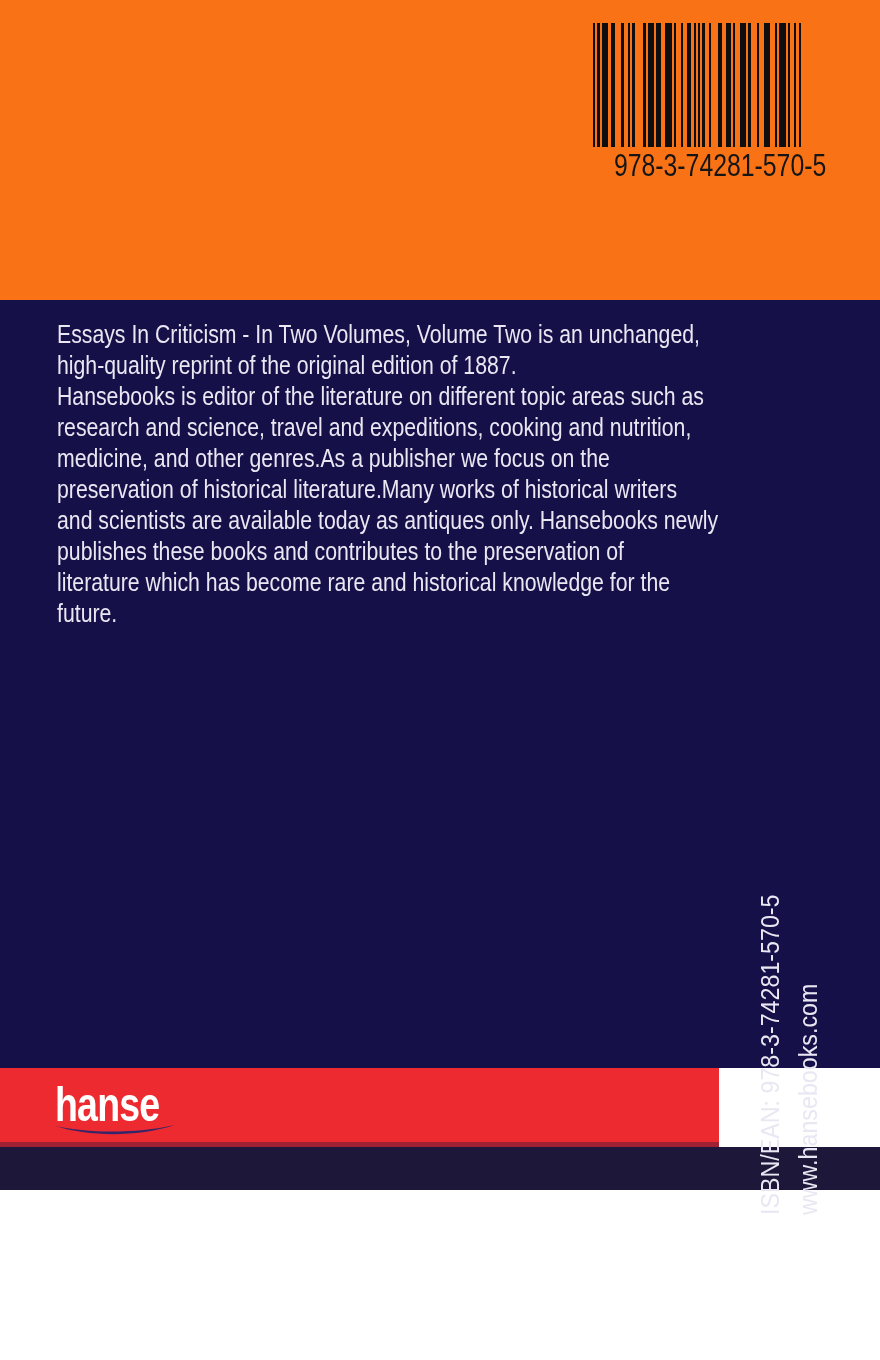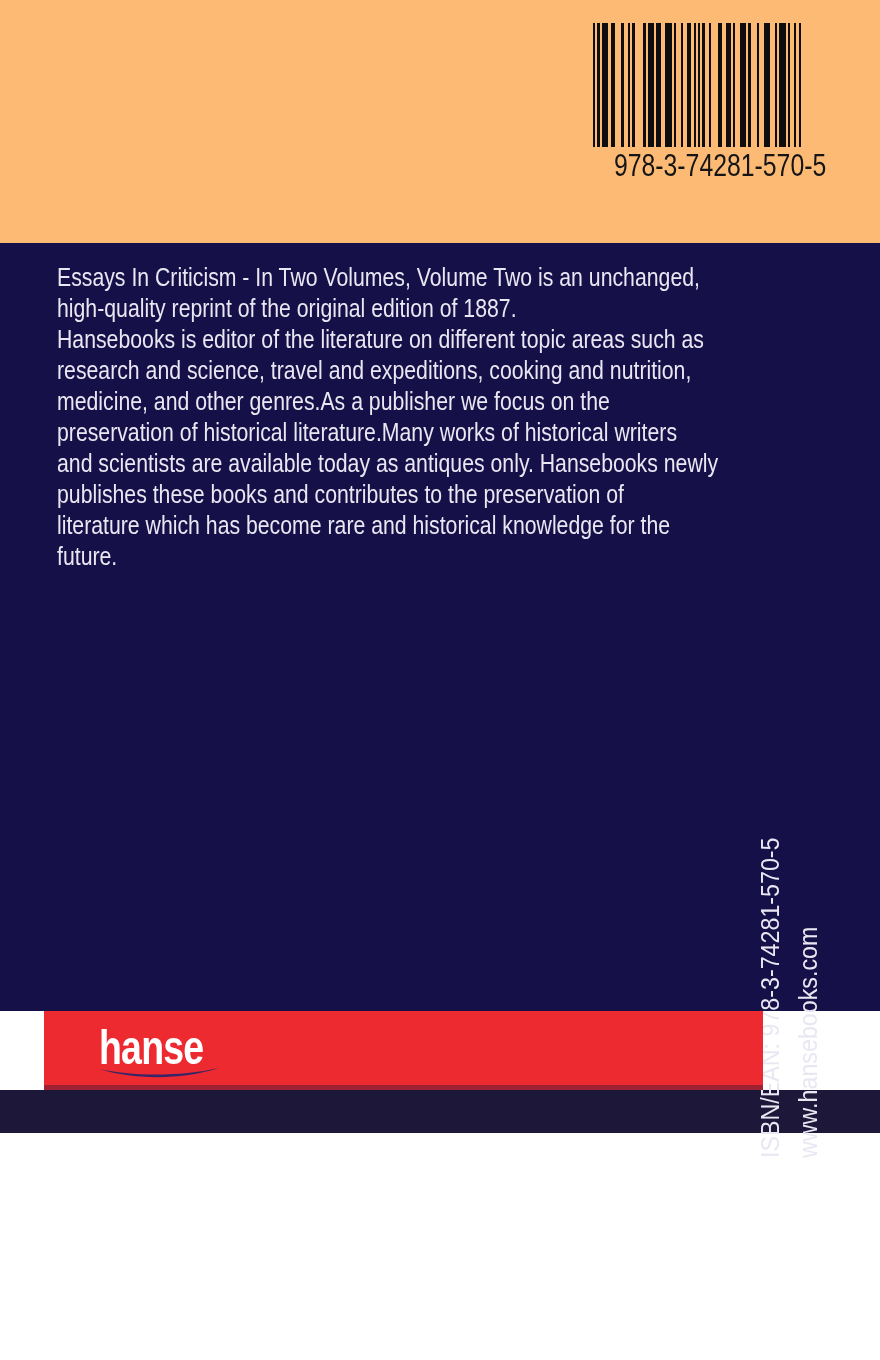--- a/index.html
+++ b/index.html
@@ -17,21 +17,21 @@
   html,body{background:#888;}
   body{font-family:"Liberation Sans", sans-serif;}
   .page{
     position:relative;
     width:880px;height:1360px;
     margin:0 auto;
     background:#fff;
     overflow:hidden;
   }
   
-  .top{position:relative;width:880px;height:243px;background:#fdba74;}
+  .top{position:relative;width:880px;height:300px;background:#f97316;}
   .barcode{position:absolute;left:593px;top:23px;width:209px;}
   .bars{display:flex;width:209px;height:124px;}
   .bar{flex:0 0 2.2px;background:var(--bar);}
   .space{flex:0 0 2.2px;background:transparent;}
   .bc-num{
     width:209px;text-align:center;margin-top:3px;
     font-size:31px;line-height:32px;color:var(--barcode-text);
     transform:scaleX(0.8);transform-origin:50% 0;
     white-space:nowrap;
   }
@@ -54,21 +54,20 @@
     transform:rotate(-90deg) scaleX(0.93);
     transform-origin:0 100%;
   }
   .vtext.isbn{left:785px;top:886px;}
   .vtext.site{left:823px;top:886px;}
   
   .redband{
     position:relative;width:719px;height:79px;
     background:var(--red);
     border-bottom:5px solid var(--red-edge);
-    margin-left:44px;
   }
   .logo{
     position:absolute;left:55px;top:9px;
     font-size:48px;line-height:56px;font-weight:bold;
     letter-spacing:-1px;
     color:var(--logo-text);
     transform:scaleX(0.78);transform-origin:0 0;
     white-space:nowrap;
   }
   .swoosh{position:absolute;left:53px;top:54px;color:var(--swoosh);display:block;}

